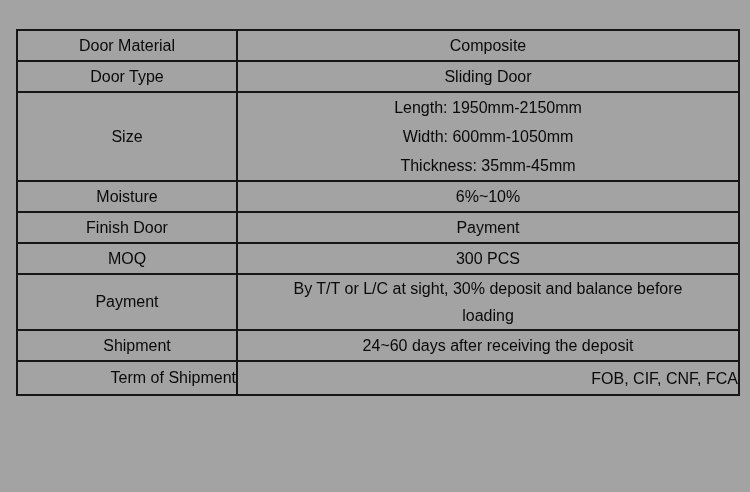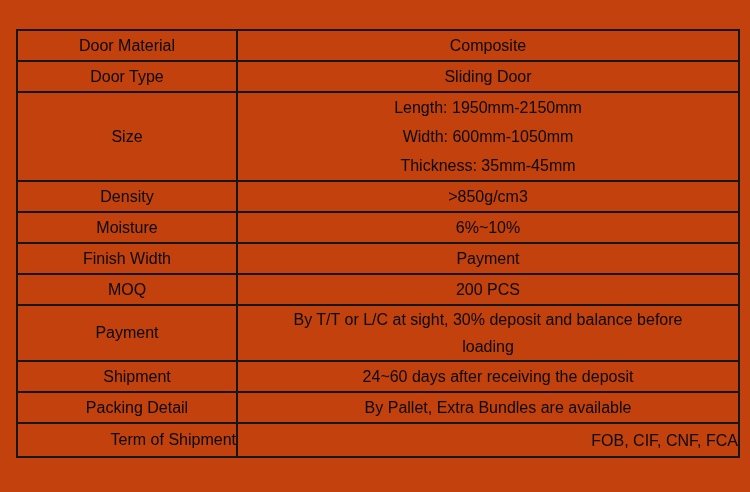--- a/index.html
+++ b/index.html
@@ -4,21 +4,21 @@
 <style>
   html, body {
     margin: 0;
     padding: 0;
     background: #ffffff;
   }
   .sheet {
     position: relative;
     width: 750px;
     height: 492px;
-    background: #c2410c;
+    background: #a3a3a3;
     font-family: "Liberation Sans", "DejaVu Sans", sans-serif;
     color: #000000;
   }
   table.spec {
     position: absolute;
     left: 16px;
     top: 29px;
     width: 722px;
     border-collapse: collapse;
     table-layout: fixed;
@@ -77,62 +77,50 @@
       </tr>
       <tr class="row-size">
         <td>Size</td>
         <td>
           <span class="cell-line">Length: 1950mm-2150mm</span>
           <span class="cell-line">Width: 600mm-1050mm</span>
           <span class="cell-line">Thickness: 35mm-45mm</span>
         </td>
       </tr>
       <tr class="row-normal">
-        <td>Density</td>
-        <td>
-            <span class="cell-line">&gt;850g/cm3</span>
-          </td>
-      </tr>
-      <tr class="row-normal">
         <td>Moisture</td>
         <td>
             <span class="cell-line">6%~10%</span>
           </td>
       </tr>
       <tr class="row-normal">
-        <td>Finish Width</td>
+        <td>Finish Door</td>
         <td>
             <span class="cell-line">Payment</span>
           </td>
       </tr>
       <tr class="row-normal">
         <td>MOQ</td>
         <td>
-            <span class="cell-line">200 PCS</span>
+            <span class="cell-line">300 PCS</span>
           </td>
       </tr>
       <tr class="row-payment">
         <td>Payment</td>
         <td class="value-left">
           <span class="cell-line">By T/T or L/C at sight, 30% deposit and balance before</span>
           <span class="cell-line">loading</span>
         </td>
       </tr>
       <tr class="row-ship">
         <td>Shipment</td>
         <td>
             <span class="cell-line">24~60 days after receiving the deposit</span>
           </td>
       </tr>
-      <tr class="row-ship">
-        <td>Packing Detail</td>
-        <td>
-            <span class="cell-line">By Pallet, Extra Bundles are available</span>
-          </td>
-      </tr>
       <tr class="row-last">
         <td>Term of Shipment</td>
         <td>
             <span class="cell-line">FOB, CIF, CNF, FCA</span>
           </td>
       </tr>
     </tbody>
   </table>
 </div>
 

